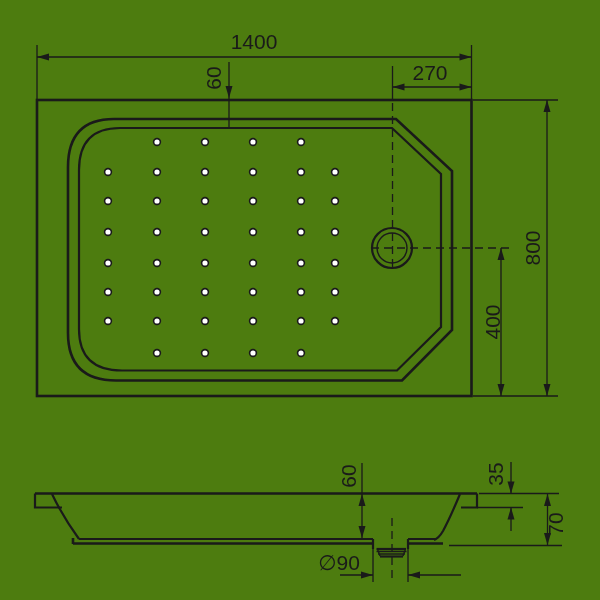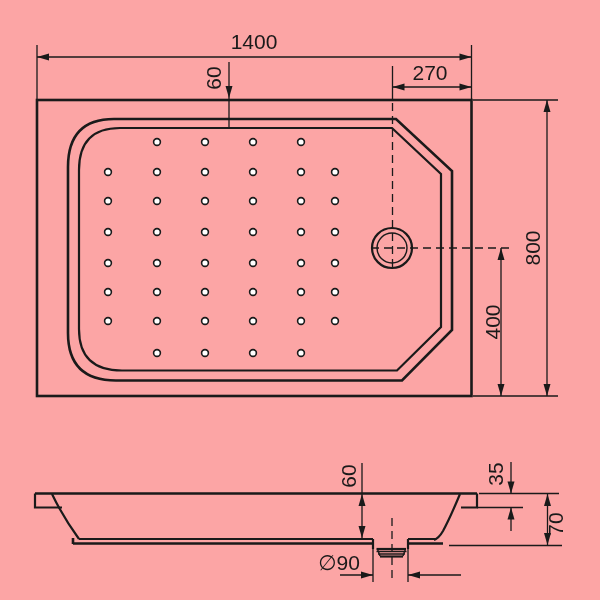--- a/index.html
+++ b/index.html
@@ -1,16 +1,16 @@
 <!DOCTYPE html>
 <html><head>
 <meta charset="utf-8">
 <style>
   html,body{margin:0;padding:0;background:#ffffff;}
-  .stage{width:600px;height:600px;background:#fca5a5;position:relative;font-family:"Liberation Sans",sans-serif;}
+  .stage{width:600px;height:600px;background:#4d7c0f;position:relative;font-family:"Liberation Sans",sans-serif;}
   svg{display:block;}
   .thick{stroke:#1a1a1a;stroke-width:2.6;fill:none;stroke-linejoin:miter;}
   .med{stroke:#1a1a1a;stroke-width:2.2;fill:none;}
   .thin{stroke:#1a1a1a;stroke-width:1.3;fill:none;}
   .hair{stroke:#1a1a1a;stroke-width:1.4;fill:none;}
   .dash{stroke:#1a1a1a;stroke-width:1.3;fill:none;stroke-dasharray:8 5;}
   .arr{fill:#1a1a1a;stroke:none;}
   .dimtxt{font-family:"Liberation Sans",sans-serif;font-size:21px;fill:#1a1a1a;}
   .dots circle{fill:#ffffff;stroke:#1a1a1a;stroke-width:1.6;}
 </style>

